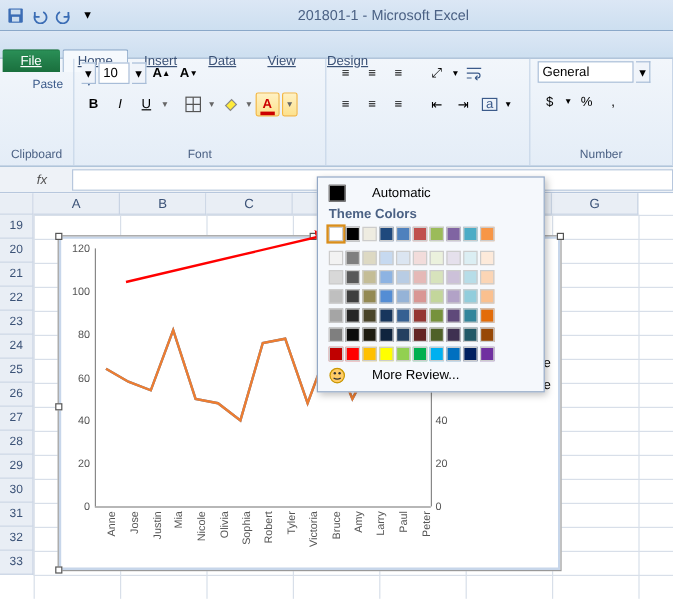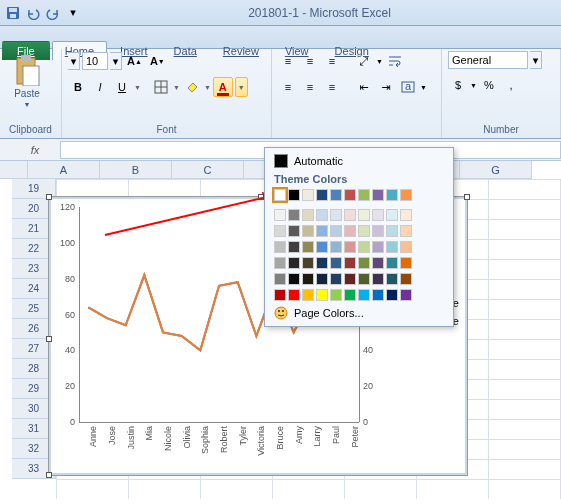--- a/index.html
+++ b/index.html
@@ -9,53 +9,53 @@
 .qat-btn{width:18px;height:18px;display:flex;align-items:center;justify-content:center;border:1px solid transparent;border-radius:2px;}
 .title-text{flex:1;text-align:center;color:#4b6184;font-size:12px;}
 .ribbon-tabs{height:23px;background:linear-gradient(#dce7f5,#cddff0);display:flex;align-items:flex-end;padding-left:2px;border-bottom:1px solid #8ba8c9;}
 .tab{padding:3px 12px;color:#3b5277;cursor:pointer;border:1px solid transparent;border-bottom:none;position:relative;top:12px;text-decoration:underline;}
 .tab.file{background:#217346;background:linear-gradient(#2a8f57,#1a6f3d);color:#fff;border-radius:2px 2px 0 0;margin-right:2px;padding:3px 14px;}
 .tab.active{background:#f5f9fd;border-color:#8ba8c9;border-radius:2px 2px 0 0;margin-top:12px;}
 .ribbon{height:90px;background:linear-gradient(#f2f6fb,#e4edf7);border-bottom:1px solid #8ba8c9;display:flex;}
 .group{border-right:1px solid #c8d6e8;padding:2px 6px;display:flex;flex-direction:column;position:relative;}
 .group-body{flex:1;display:flex;align-items:flex-start;gap:4px;}
 .group-label{text-align:center;font-size:10px;color:#4b6184;padding-bottom:1px;}
-.big-btn{width:42px;display:flex;flex-direction:column;align-items:center;gap:2px;padding:2px;border:1px solid transparent;border-radius:2px;}
+.big-btn{width:42px;display:flex;flex-direction:row;align-items:center;gap:18px;padding:2px;border:1px solid transparent;border-radius:2px;}
 .big-btn span{font-size:10px;color:#3b5a8a;}
 .small-row{display:flex;gap:2px;align-items:center;margin-bottom:2px;}
 .sbtn{min-width:20px;height:20px;border:1px solid transparent;display:flex;align-items:center;justify-content:center;border-radius:2px;padding:0 2px;}
 .sbtn.hl{border:1px solid #f6b73e;background:linear-gradient(#fff1c3,#fde28e);}
 input.combo{height:18px;border:1px solid #a8bdd8;background:#fff;padding:0 3px;font-size:11px;}
 .dd{width:12px;height:18px;border:1px solid #a8bdd8;border-left:none;background:#f0f4fa;display:flex;align-items:center;justify-content:center;}
 .formula-bar{height:22px;background:#eef2f7;border-bottom:1px solid #b7c7dd;display:flex;align-items:center;}
 .name-box{width:100px;border:1px solid #b7c7dd;height:18px;margin:0 2px;background:#fff;display:flex;align-items:center;}
 .name-box input{border:none;width:70px;padding:0 4px;font-size:11px;}
 .fx{padding:0 6px;font-style:italic;color:#555;}
 .sheet{position:relative;background:#fff;}
 .colhdrs{display:flex;height:18px;}
 .rh{width:28px;background:#e9eef5;border-right:1px solid #c8d3e3;border-bottom:1px solid #c8d3e3;}
 .ch{width:72px;background:#e9eef5;border-right:1px solid #c8d3e3;border-bottom:1px solid #c8d3e3;text-align:center;color:#3b5277;line-height:18px;}
 .rows{display:flex;}
-.rownums{width:44px;margin-left:12px;}
+.rownums{width:28px;}
 .rn{height:20px;background:#e9eef5;border-right:1px solid #c8d3e3;border-bottom:1px solid #c8d3e3;text-align:center;color:#3b5277;line-height:20px;font-size:10px;}
 .cells{flex:1;position:relative;}
 .grid-line-h{position:absolute;left:0;right:0;height:1px;background:#d8dfe9;}
 .grid-line-v{position:absolute;top:0;bottom:0;width:1px;background:#d8dfe9;}
 .chart{position:absolute;left:48px;top:17px;width:420px;height:280px;background:#fff;border:1px solid #999;box-shadow:0 0 0 2px #c7d6ea inset;}
 .chart .handle{position:absolute;width:6px;height:6px;border:1px solid #555;background:#fff;}
 .plot{position:absolute;left:30px;top:10px;width:280px;height:215px;}
 .axis-line{position:absolute;background:#888;}
 .ytick{position:absolute;left:-24px;font-size:9px;color:#555;transform:translateY(-50%);text-align:right;width:20px;}
 .ytick2{position:absolute;right:-26px;font-size:9px;color:#555;transform:translateY(-50%);width:22px;}
 .xtick{position:absolute;bottom:-6px;font-size:9px;color:#555;transform:rotate(-90deg) translateX(-100%);transform-origin:left top;white-space:nowrap;}
 .legend{position:absolute;right:8px;top:100px;font-size:9px;}
 .legend div{display:flex;align-items:center;gap:4px;margin-bottom:6px;}
 .leg-line{width:18px;height:2px;}
 .color-popup{position:absolute;left:264px;top:147px;width:190px;background:#f5f8fc;border:1px solid #93a8c5;box-shadow:2px 2px 6px rgba(0,0,0,0.25);z-index:100;padding:3px;}
-.cp-row{display:flex;align-items:center;gap:6px;padding:3px 6px;}
+.cp-row{display:flex;align-items:center;gap:22px;padding:3px 6px;}
 .cp-swatch{width:14px;height:14px;border:1px solid #888;}
 .cp-hdr{font-weight:bold;color:#4b6184;padding:2px 6px;font-size:11px;}
 .cp-grid{display:flex;gap:2px;padding:2px 6px;flex-wrap:wrap;}
 .cp-cell{width:12px;height:12px;border:1px solid #ccc;}
 .cp-cell.sel{outline:2px solid #d98e1b;outline-offset:0;}
 .arrow{position:absolute;z-index:90;}
 svg{display:block;}
 </style>
 </head>
 <body>
@@ -84,21 +84,20 @@
     <div class="qat-btn">▾</div>
   </div>
   <div class="title-text">201801-1 - Microsoft Excel</div>
 </div>
 
 <div class="ribbon-tabs">
   <div class="tab file">File</div>
   <div class="tab active">Home</div>
   <div class="tab">Insert</div>
   <div class="tab">Data</div>
-  <div class="tab">Review</div>
   <div class="tab">View</div>
   <div class="tab">Design</div>
 </div>
 
 <div class="ribbon">
   <div class="group" style="width:62px">
     <div class="group-body">
       <div class="big-btn">
         <svg width="28" height="32">
             <rect x="4" y="4" width="18" height="26" fill="#d9b36a" stroke="#a37c34"></rect>
@@ -429,15 +428,15 @@
       <div class="cp-cell" style="background: rgb(112, 48, 160);"></div>
     </div>
   <div class="cp-row">
     <svg width="14" height="14">
         <circle cx="7" cy="7" r="6" fill="conic-gradient(red,yellow,lime,cyan,blue,magenta,red)"></circle>
         <circle cx="7" cy="7" r="6" fill="#fc6" stroke="#c90"></circle>
         <circle cx="5" cy="5" r="1" fill="#333"></circle>
         <circle cx="9" cy="5" r="1" fill="#333"></circle>
         <path d="M4 9 Q7 11 10 9" stroke="#333" fill="none"></path>
       </svg>
-    <span>Page Colors...</span>
+    <span>More Review...</span>
   </div>
 </div>
 
 </body></html>

